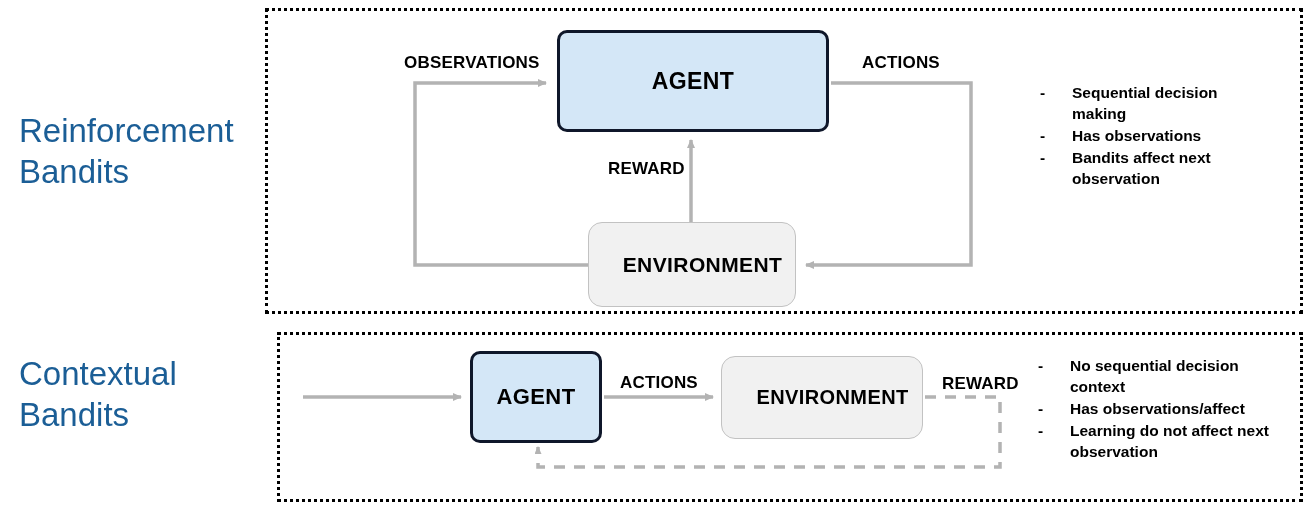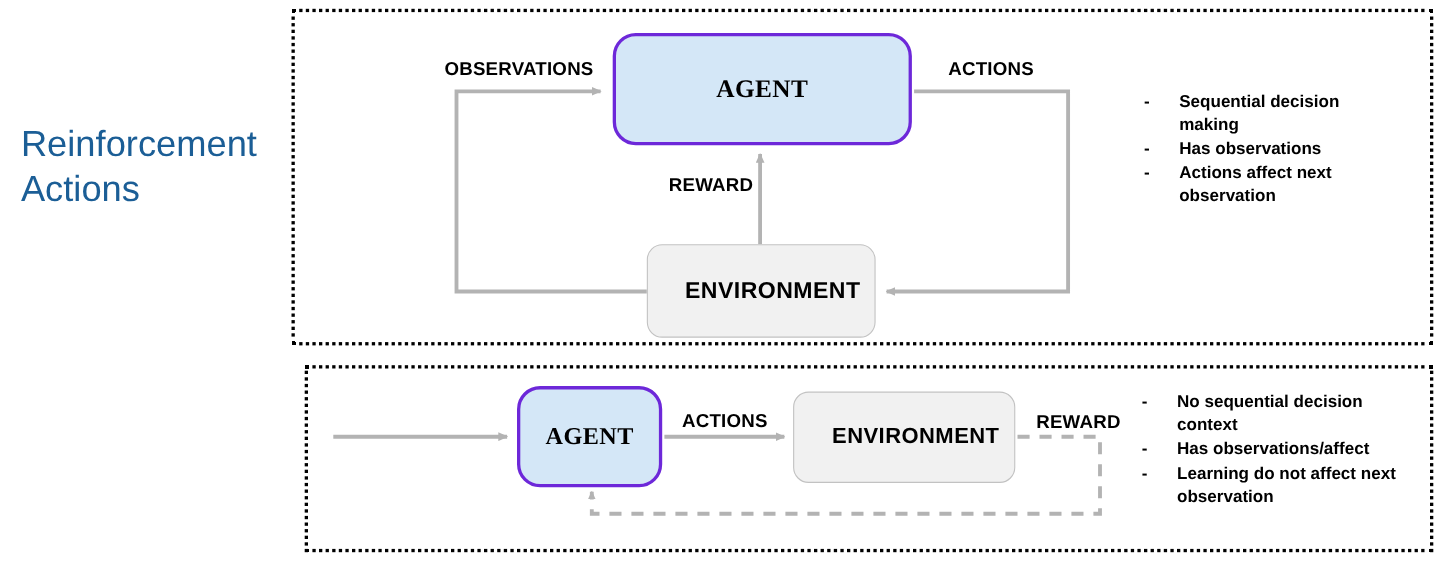--- a/index.html
+++ b/index.html
@@ -49,23 +49,22 @@
     box-sizing: border-box;
     display: flex;
     align-items: center;
     justify-content: center;
     font-weight: bold;
     color: #000000;
     letter-spacing: .4px;
   }
   .node.agent {
     background: #d4e7f7;
-    border: 3px solid #6d28d9;
-    border-radius: 21px;
-    font-family: Liberation Serif, serif;
+    border: 3px solid #0f172a;
+    border-radius: 10px;
   }
   .node.environment {
     background: #f1f1f1;
     border: 1.5px solid #c2c2c2;
     border-radius: 14px;
     padding-left: 21px;
   }
   #rl-agent       { left: 557px; top: 30px;  width: 272px; height: 102px; font-size: 23px; }
   #rl-environment { left: 588px; top: 222px; width: 208px; height: 85px;  font-size: 21px; }
   #cb-agent       { left: 470px; top: 351px; width: 132px; height: 92px;  font-size: 22px; }
@@ -143,41 +142,43 @@
     <path d="M 691,222 L 691,140" fill="none" stroke="#b3b3b3" stroke-width="3.5" marker-end="url(#ah)"></path>
 
     <path d="M 303,397 L 461,397" fill="none" stroke="#b3b3b3" stroke-width="3.5" marker-end="url(#ah)"></path>
 
     <path d="M 604,397 L 713,397" fill="none" stroke="#b3b3b3" stroke-width="3.5" marker-end="url(#ah)"></path>
 
     <path d="M 925,397 L 1000,397 L 1000,467 L 538,467 L 538,447" fill="none" stroke="#b3b3b3" stroke-width="3.5" stroke-dasharray="11,9" marker-end="url(#ah-sm)"></path>
   </svg>
 
   <div class="section-title" id="title-rl">Reinforcement
-Actions</div>
+Bandits</div>
+  <div class="section-title" id="title-cb">Contextual
+Bandits</div>
 
   <div class="node agent" id="rl-agent">AGENT</div>
   <div class="node environment" id="rl-environment">ENVIRONMENT</div>
 
   <div class="edge-label" id="lbl-rl-observations">OBSERVATIONS</div>
   <div class="edge-label" id="lbl-rl-actions">ACTIONS</div>
   <div class="edge-label" id="lbl-rl-reward">REWARD</div>
 
   <div class="bullets" id="bullets-rl">
     <div class="bullet-row">
       <span class="bullet-dash">-</span>
       <span class="bullet-text">Sequential decision making</span>
     </div>
     <div class="bullet-row">
       <span class="bullet-dash">-</span>
       <span class="bullet-text">Has observations</span>
     </div>
     <div class="bullet-row">
       <span class="bullet-dash">-</span>
-      <span class="bullet-text">Actions affect next observation</span>
+      <span class="bullet-text">Bandits affect next observation</span>
     </div>
   </div>
 
   <div class="node agent" id="cb-agent">AGENT</div>
   <div class="node environment" id="cb-environment">ENVIRONMENT</div>
 
   <div class="edge-label" id="lbl-cb-actions">ACTIONS</div>
   <div class="edge-label" id="lbl-cb-reward">REWARD</div>
 
   <div class="bullets" id="bullets-cb">

